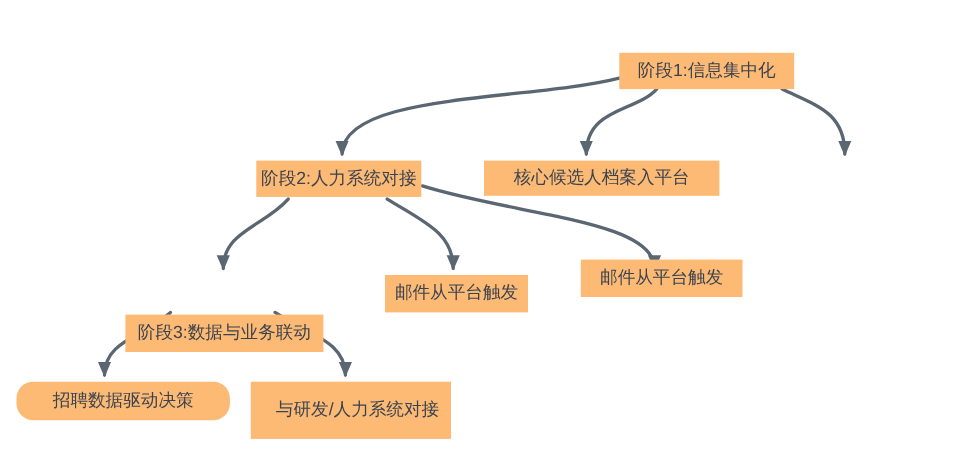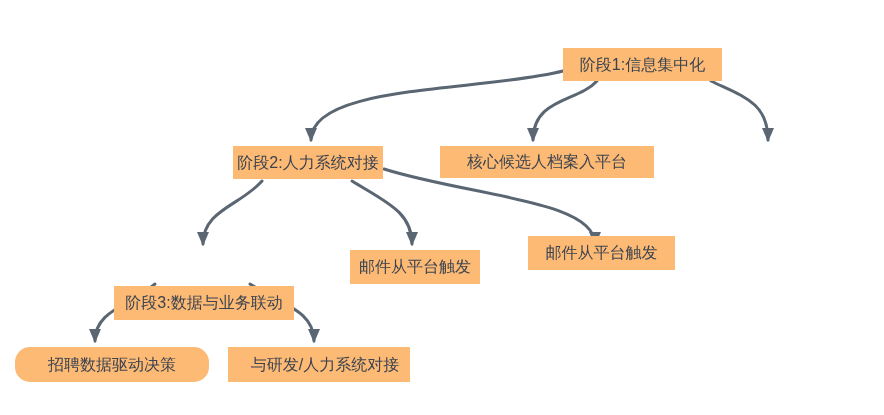--- a/index.html
+++ b/index.html
@@ -44,21 +44,21 @@
   }
   
   #n-stage1          { left: 563px; top: 48px;  width: 159px; height: 33px; }
   #n-stage2          { left: 233px; top: 146px; width: 150px; height: 33px; }
   #n-core-archive    { left: 440px; top: 146px; width: 214px; height: 32px; }
   #n-resume-feedback { left: 682px; top: 146px; width: 176px; height: 32px; }
   #n-stage3          { left: 114px; top: 250px; width: 180px; height: 34px; margin-top: 36px; }
   #n-standard        { left: 350px; top: 250px; width: 130px; height: 34px; }
   #n-mail-trigger    { left: 528px; top: 236px; width: 147px; height: 34px; }
   #n-data-decision   { left: 15px;  top: 347px; width: 194px; height: 35px; border-radius: 15px; }
-  #n-rd-integration  { left: 228px; top: 347px; width: 182px; height: 35px; padding-left: 12px; }
+  #n-rd-integration  { left: 228px; top: 347px; width: 182px; height: 52px; padding-left: 12px; }
 </style>
 </head>
 <body>
 
 <div class="canvas">
 
   <svg class="edges-layer" width="884" height="415" viewBox="0 0 884 415" xmlns="http://www.w3.org/2000/svg">
     <defs>
       <marker id="arrowhead" markerUnits="userSpaceOnUse" markerWidth="16" markerHeight="16" refX="12" refY="8" orient="auto">
         <path d="M0,2 L14,8 L0,14 Z" fill="#5b6673"></path>

